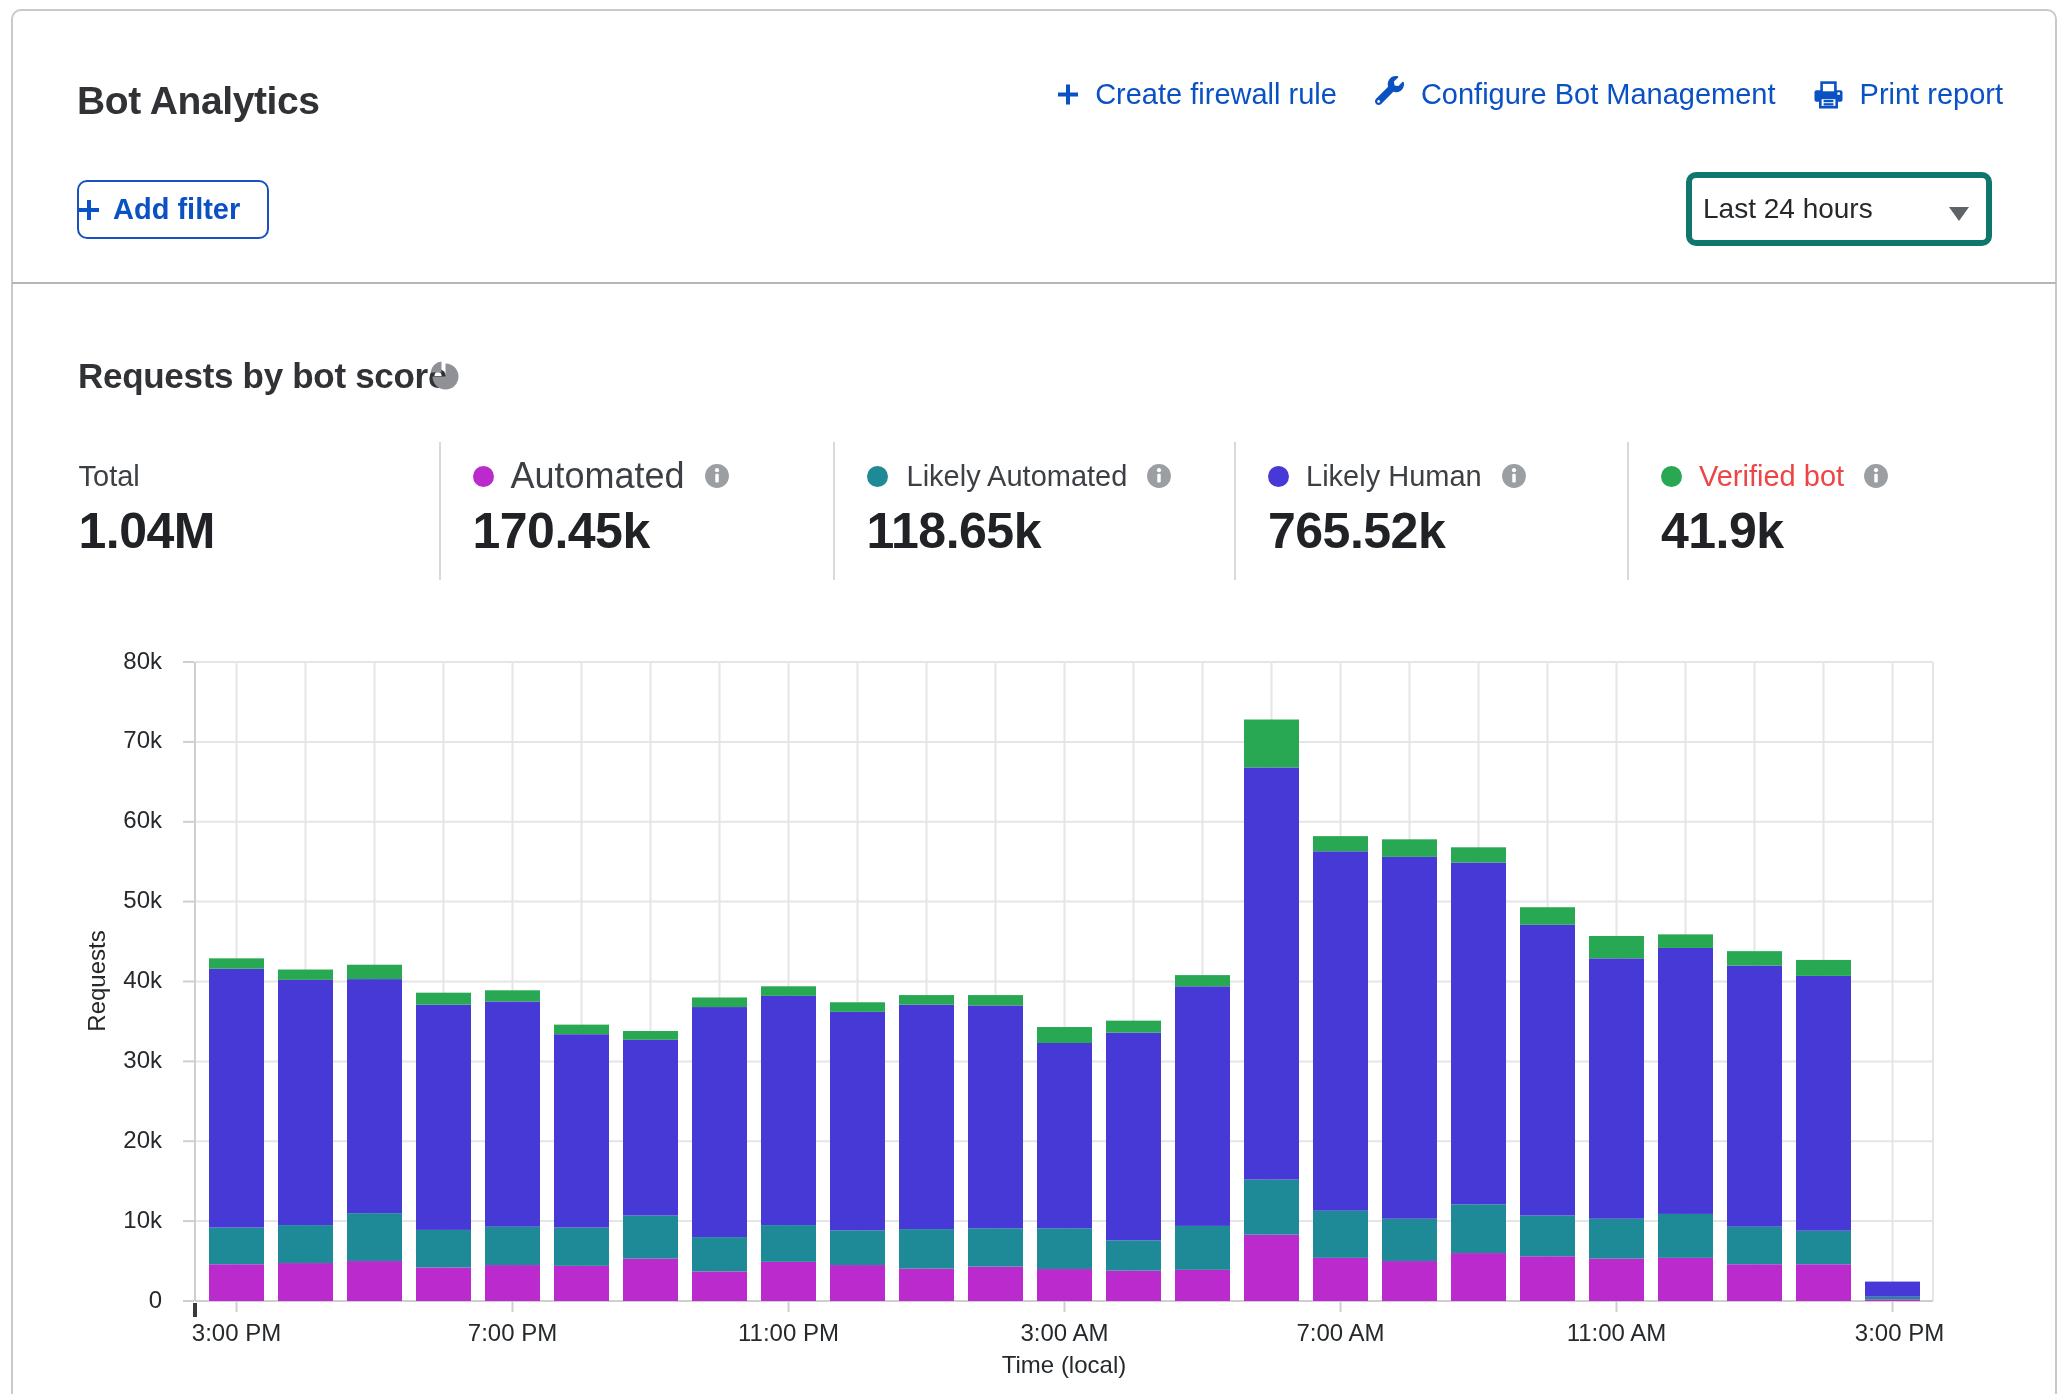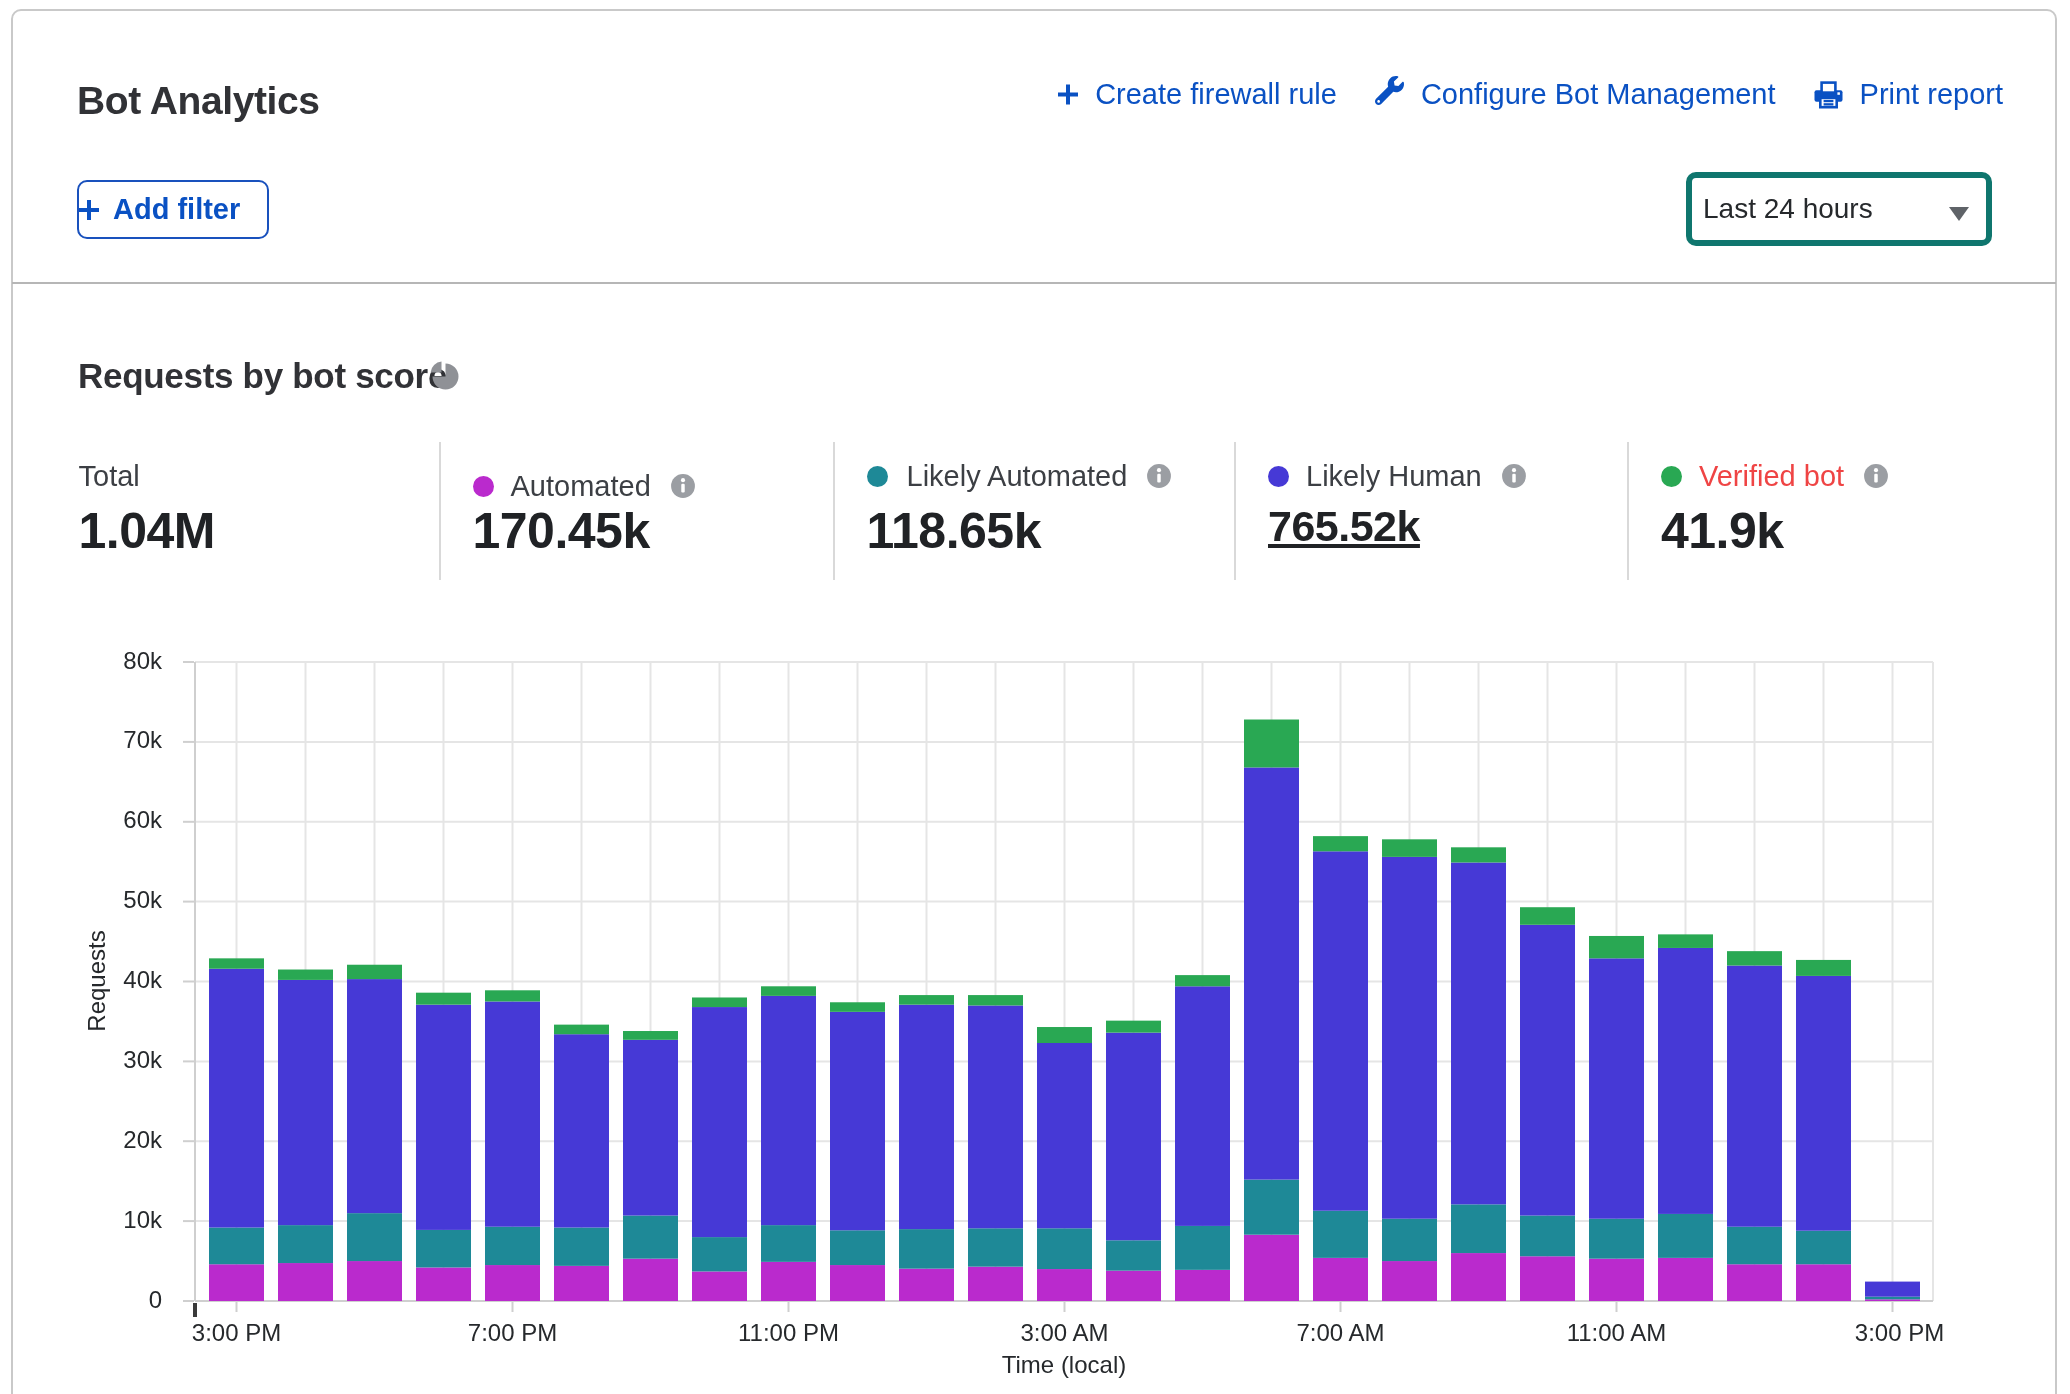--- a/index.html
+++ b/index.html
@@ -62,21 +62,21 @@
 </div>
 <div class="sectitle">Requests by bot score</div>
 <svg width="30" height="30" viewBox="0 0 30 30" style="position:absolute;left:429px;top:361px;">
 <path d="M16.5 2.5 a13 13 0 1 1 -13 13 L16.5 15.5 Z" fill="#8f9196"></path>
 <path d="M12.5 11.5 L12.5 0.6 A12 12 0 0 0 1.6 11.5 Z" fill="#8f9196"></path>
 </svg>
 <div style="position:absolute;left:78.5px;top:463px;display:flex;align-items:center;height:26px;font-size:29px;color:#3c3f44;">
     <span>Total</span>
   </div>
 <div style="position:absolute;left:78.5px;top:502px;font-size:50px;font-weight:700;color:#202225;letter-spacing:-0.5px;">1.04M</div>
-<div style="position:absolute;left:472.5px;top:463px;display:flex;align-items:center;height:26px;font-size:29px;color:#3c3f44;margin-top:10px;">
+<div style="position:absolute;left:472.5px;top:463px;display:flex;align-items:center;height:26px;font-size:36px;color:#3c3f44;">
     <span style="display:inline-block;width:21px;height:21px;border-radius:50%;background:#ba2acd;flex:0 0 auto;"></span>
     <span style="margin-left:17px;">Automated</span>
     <svg width="26" height="26" viewBox="0 0 24 24" style="flex:0 0 auto;margin-left:19px;">
       <circle cx="12" cy="12" r="11" fill="#9b9ea3"></circle>
       <rect x="10.4" y="10" width="3.2" height="8" rx="1" fill="#fff"></rect>
       <circle cx="12" cy="6.6" r="1.9" fill="#fff"></circle>
     </svg>
   </div>
 <div style="position:absolute;left:472.5px;top:502px;font-size:50px;font-weight:700;color:#202225;letter-spacing:-0.5px;">170.45k</div>
 <div style="position:absolute;left:866.5px;top:463px;display:flex;align-items:center;height:26px;font-size:29px;color:#3c3f44;">
@@ -91,21 +91,21 @@
 <div style="position:absolute;left:866.5px;top:502px;font-size:50px;font-weight:700;color:#202225;letter-spacing:-0.5px;">118.65k</div>
 <div style="position:absolute;left:1268.0px;top:463px;display:flex;align-items:center;height:26px;font-size:29px;color:#3c3f44;">
     <span style="display:inline-block;width:21px;height:21px;border-radius:50%;background:#4639d6;flex:0 0 auto;"></span>
     <span style="margin-left:17px;">Likely Human</span>
     <svg width="26" height="26" viewBox="0 0 24 24" style="flex:0 0 auto;margin-left:19px;">
       <circle cx="12" cy="12" r="11" fill="#9b9ea3"></circle>
       <rect x="10.4" y="10" width="3.2" height="8" rx="1" fill="#fff"></rect>
       <circle cx="12" cy="6.6" r="1.9" fill="#fff"></circle>
     </svg>
   </div>
-<div style="position:absolute;left:1268.0px;top:502px;font-size:43px;font-weight:700;color:#202225;letter-spacing:-0.5px;text-decoration:underline;">765.52k</div>
+<div style="position:absolute;left:1268.0px;top:502px;font-size:50px;font-weight:700;color:#202225;letter-spacing:-0.5px;">765.52k</div>
 <div style="position:absolute;left:1661.0px;top:463px;display:flex;align-items:center;height:26px;font-size:29px;color:#ef4444;">
     <span style="display:inline-block;width:21px;height:21px;border-radius:50%;background:#29a853;flex:0 0 auto;"></span>
     <span style="margin-left:17px;">Verified bot</span>
     <svg width="26" height="26" viewBox="0 0 24 24" style="flex:0 0 auto;margin-left:19px;">
       <circle cx="12" cy="12" r="11" fill="#9b9ea3"></circle>
       <rect x="10.4" y="10" width="3.2" height="8" rx="1" fill="#fff"></rect>
       <circle cx="12" cy="6.6" r="1.9" fill="#fff"></circle>
     </svg>
   </div>
 <div style="position:absolute;left:1661.0px;top:502px;font-size:50px;font-weight:700;color:#202225;letter-spacing:-0.5px;">41.9k</div>

